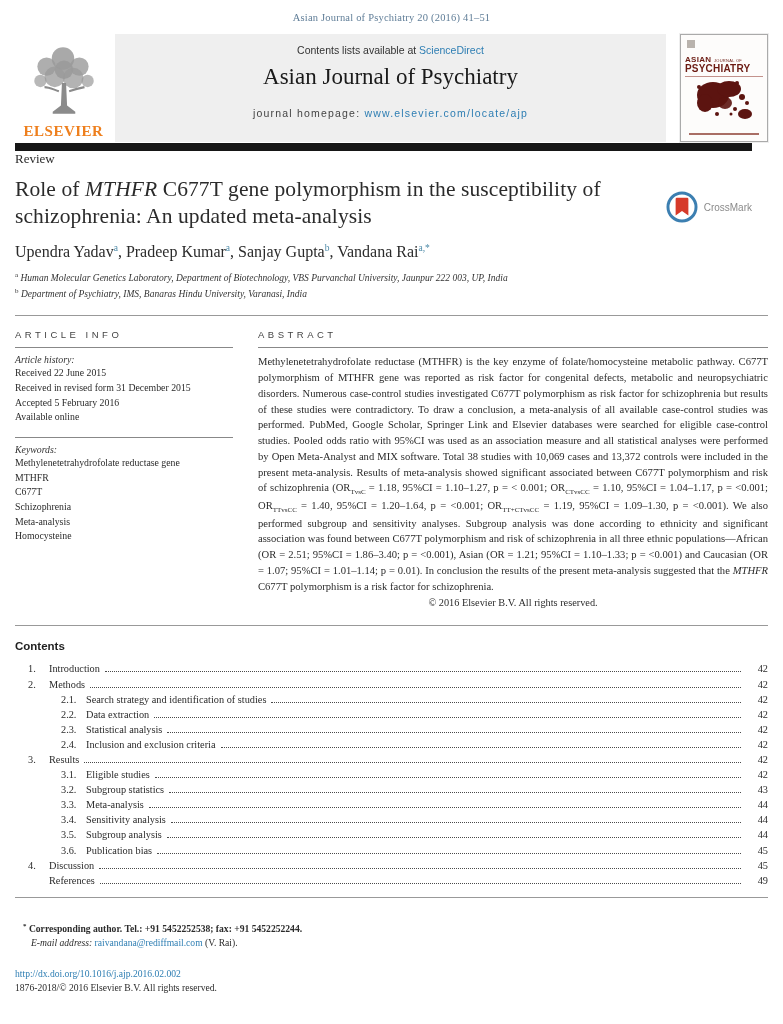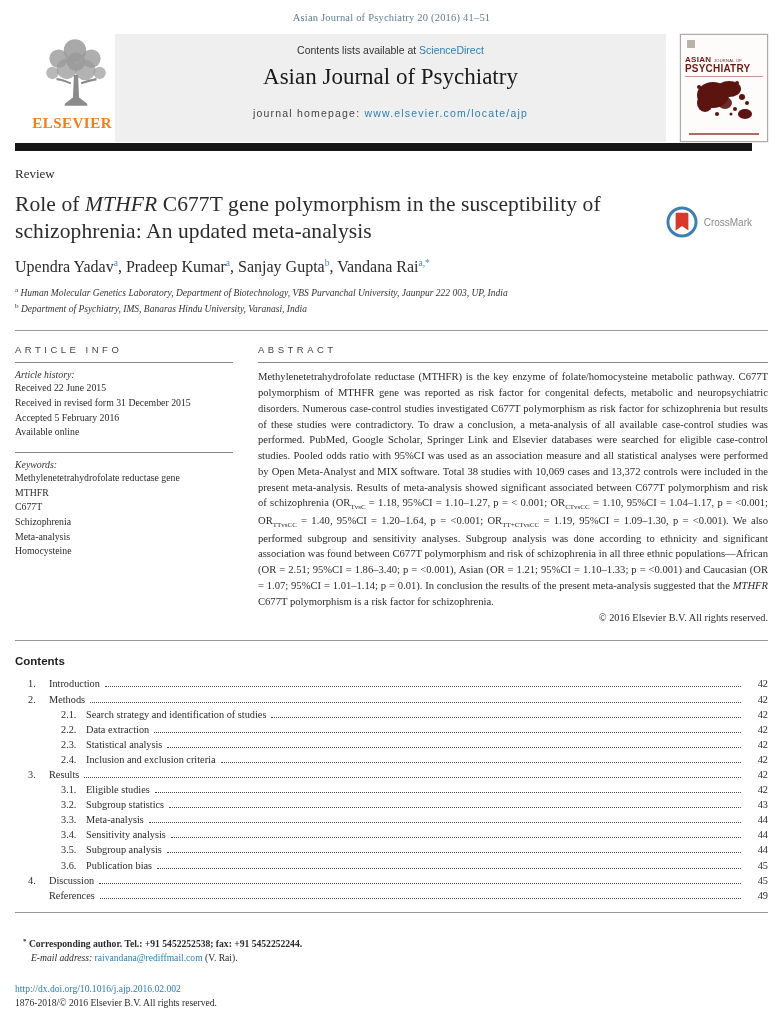--- a/index.html
+++ b/index.html
@@ -6,40 +6,40 @@
   html,body { background:#fff; }
   .page {
     width:783px; height:1024px; margin:0 auto; background:#fff;
     font-family:"Liberation Serif", serif; color:#222;
     padding:12px 15px 0 15px; overflow:hidden; position:relative;
   }
   
   .cite { text-align:center; font-size:10.5px; color:#5f7d97; letter-spacing:.2px; }
   
   .banner { display:flex; margin-top:11px; align-items:stretch; }
-  .logo-col { width:97px; display:flex; flex-direction:column; align-items:flex-end; justify-content:flex-end; padding-bottom:10px; }
+  .logo-col { width:97px; display:flex; flex-direction:column; align-items:center; justify-content:flex-end; padding-bottom:2px; }
   .logo-col svg { width:72px; height:80px; }
   .elsevier-word { font-family:"Liberation Serif",serif; font-size:15px; color:#ee7f1d; letter-spacing:.5px; font-weight:bold; margin-top:1px; }
   .graybox { flex:1; background:#efefef; text-align:center; padding:10px 8px 12px; margin-left:3px; height:108px; }
   .contents-note { font-size:10.5px; color:#333; font-family:"Liberation Sans",sans-serif; }
   .link { color:#2e7eb3; text-decoration:none; }
   .journal-title { font-size:23px; color:#1a1a1a; margin-top:8px; font-family:"Liberation Serif",serif; }
   .homepage { font-size:10.5px; margin-top:17px; font-family:"Liberation Sans",sans-serif; color:#444; letter-spacing:1.2px; }
   .cover { width:88px; height:108px; margin-left:14px; border:1px solid #aaa; background:#fdfcfb; position:relative; padding:5px 4px; box-shadow:0 0 0 1px #eee; }
   .cover-logo { width:8px; height:8px; background:#b9b3ad; margin-left:2px; }
   .cover-title { margin-top:8px; color:#6b1a12; font-family:"Liberation Sans",sans-serif; line-height:1; }
   .cover-t1 { font-size:8px; font-weight:bold; letter-spacing:.3px; }
   .cover-t1 small { font-size:4px; font-weight:normal; }
   .cover-t2 { font-size:10px; font-weight:bold; letter-spacing:.2px; }
   .cover-rule { height:1px; background:#c3928c; margin-top:2px; }
   .cover svg { position:absolute; left:6px; top:38px; width:74px; height:52px; }
   .cover-foot { position:absolute; bottom:6px; left:8px; right:8px; height:2px; background:#a96e65; }
   .black-bar { height:8px; background:#161616; margin-top:1px; width:737px; }
   
-  .review-label { font-size:13px; margin-top:15px; color:#2b2b2b; }
+  .review-label { font-size:13px; margin-top:0; color:#2b2b2b; }
   .title-wrap { position:relative; margin-top:9px; }
   .paper-title { font-size:21.5px; line-height:1.26; color:#2b2b2b; width:615px; letter-spacing:.1px; }
   .crossmark { position:absolute; right:16px; top:14px; display:flex; align-items:center; cursor:pointer; }
   .crossmark svg { width:34px; height:34px; }
   .crossmark-label { font-size:10px; color:#8a8a8a; margin-left:5px; font-family:"Liberation Sans",sans-serif; }
   
   .authors { margin-top:13px; font-size:16px; color:#2b2b2b; }
   .authors sup { font-size:9.5px; color:#4d8aa8; }
   .affils { margin-top:9px; font-size:9.5px; line-height:1.55; color:#333; }
   .affils .aff-text { font-style:italic; }
@@ -52,21 +52,21 @@
   .sec-head { font-family:"Liberation Sans",sans-serif; font-size:9.5px; letter-spacing:3.5px; color:#444; }
   .mini-rule { border:none; border-top:1px solid #888; margin:7px 0 6px; }
   .hist-label, .kw-label { font-style:italic; color:#333; margin-bottom:1px; }
   .hist-line, .kw-line { line-height:1.5; color:#2b2b2b; }
   .kw-block { margin-top:14px; }
   .leftcol .mini-rule.second { margin-top:12px; }
   .abstract-body { text-align:justify; line-height:1.49; color:#2b2b2b; margin-top:2px; }
   .seg {}
   .seg.sub { vertical-align:sub; font-size:7px; }
   .seg.it { font-style:italic; }
-  .copyright { text-align:right; margin-top:3px; font-size:10.3px; color:#2b2b2b; }
+  .copyright { text-align:center; margin-top:3px; font-size:10.3px; color:#2b2b2b; }
   .sect-rule { border:none; border-top:1px solid #999; margin-top:17px; }
   
   .contents-head { font-family:"Liberation Sans",sans-serif; font-weight:bold; font-size:11.5px; color:#1e1e1e; margin-top:14px; }
   .toc { margin-top:9px; font-size:10.3px; }
   .toc-row { display:flex; align-items:baseline; line-height:15.1px; padding-left:13px; color:#2b2b2b; cursor:pointer; }
   .toc-num { width:21px; flex:none; }
   .toc-row.lvl2 { padding-left:46px; }
   .toc-row.lvl2 .toc-num { width:25px; }
   .toc-row.nonum { padding-left:34px; }
   .toc-row.nonum .toc-num { width:0; }

